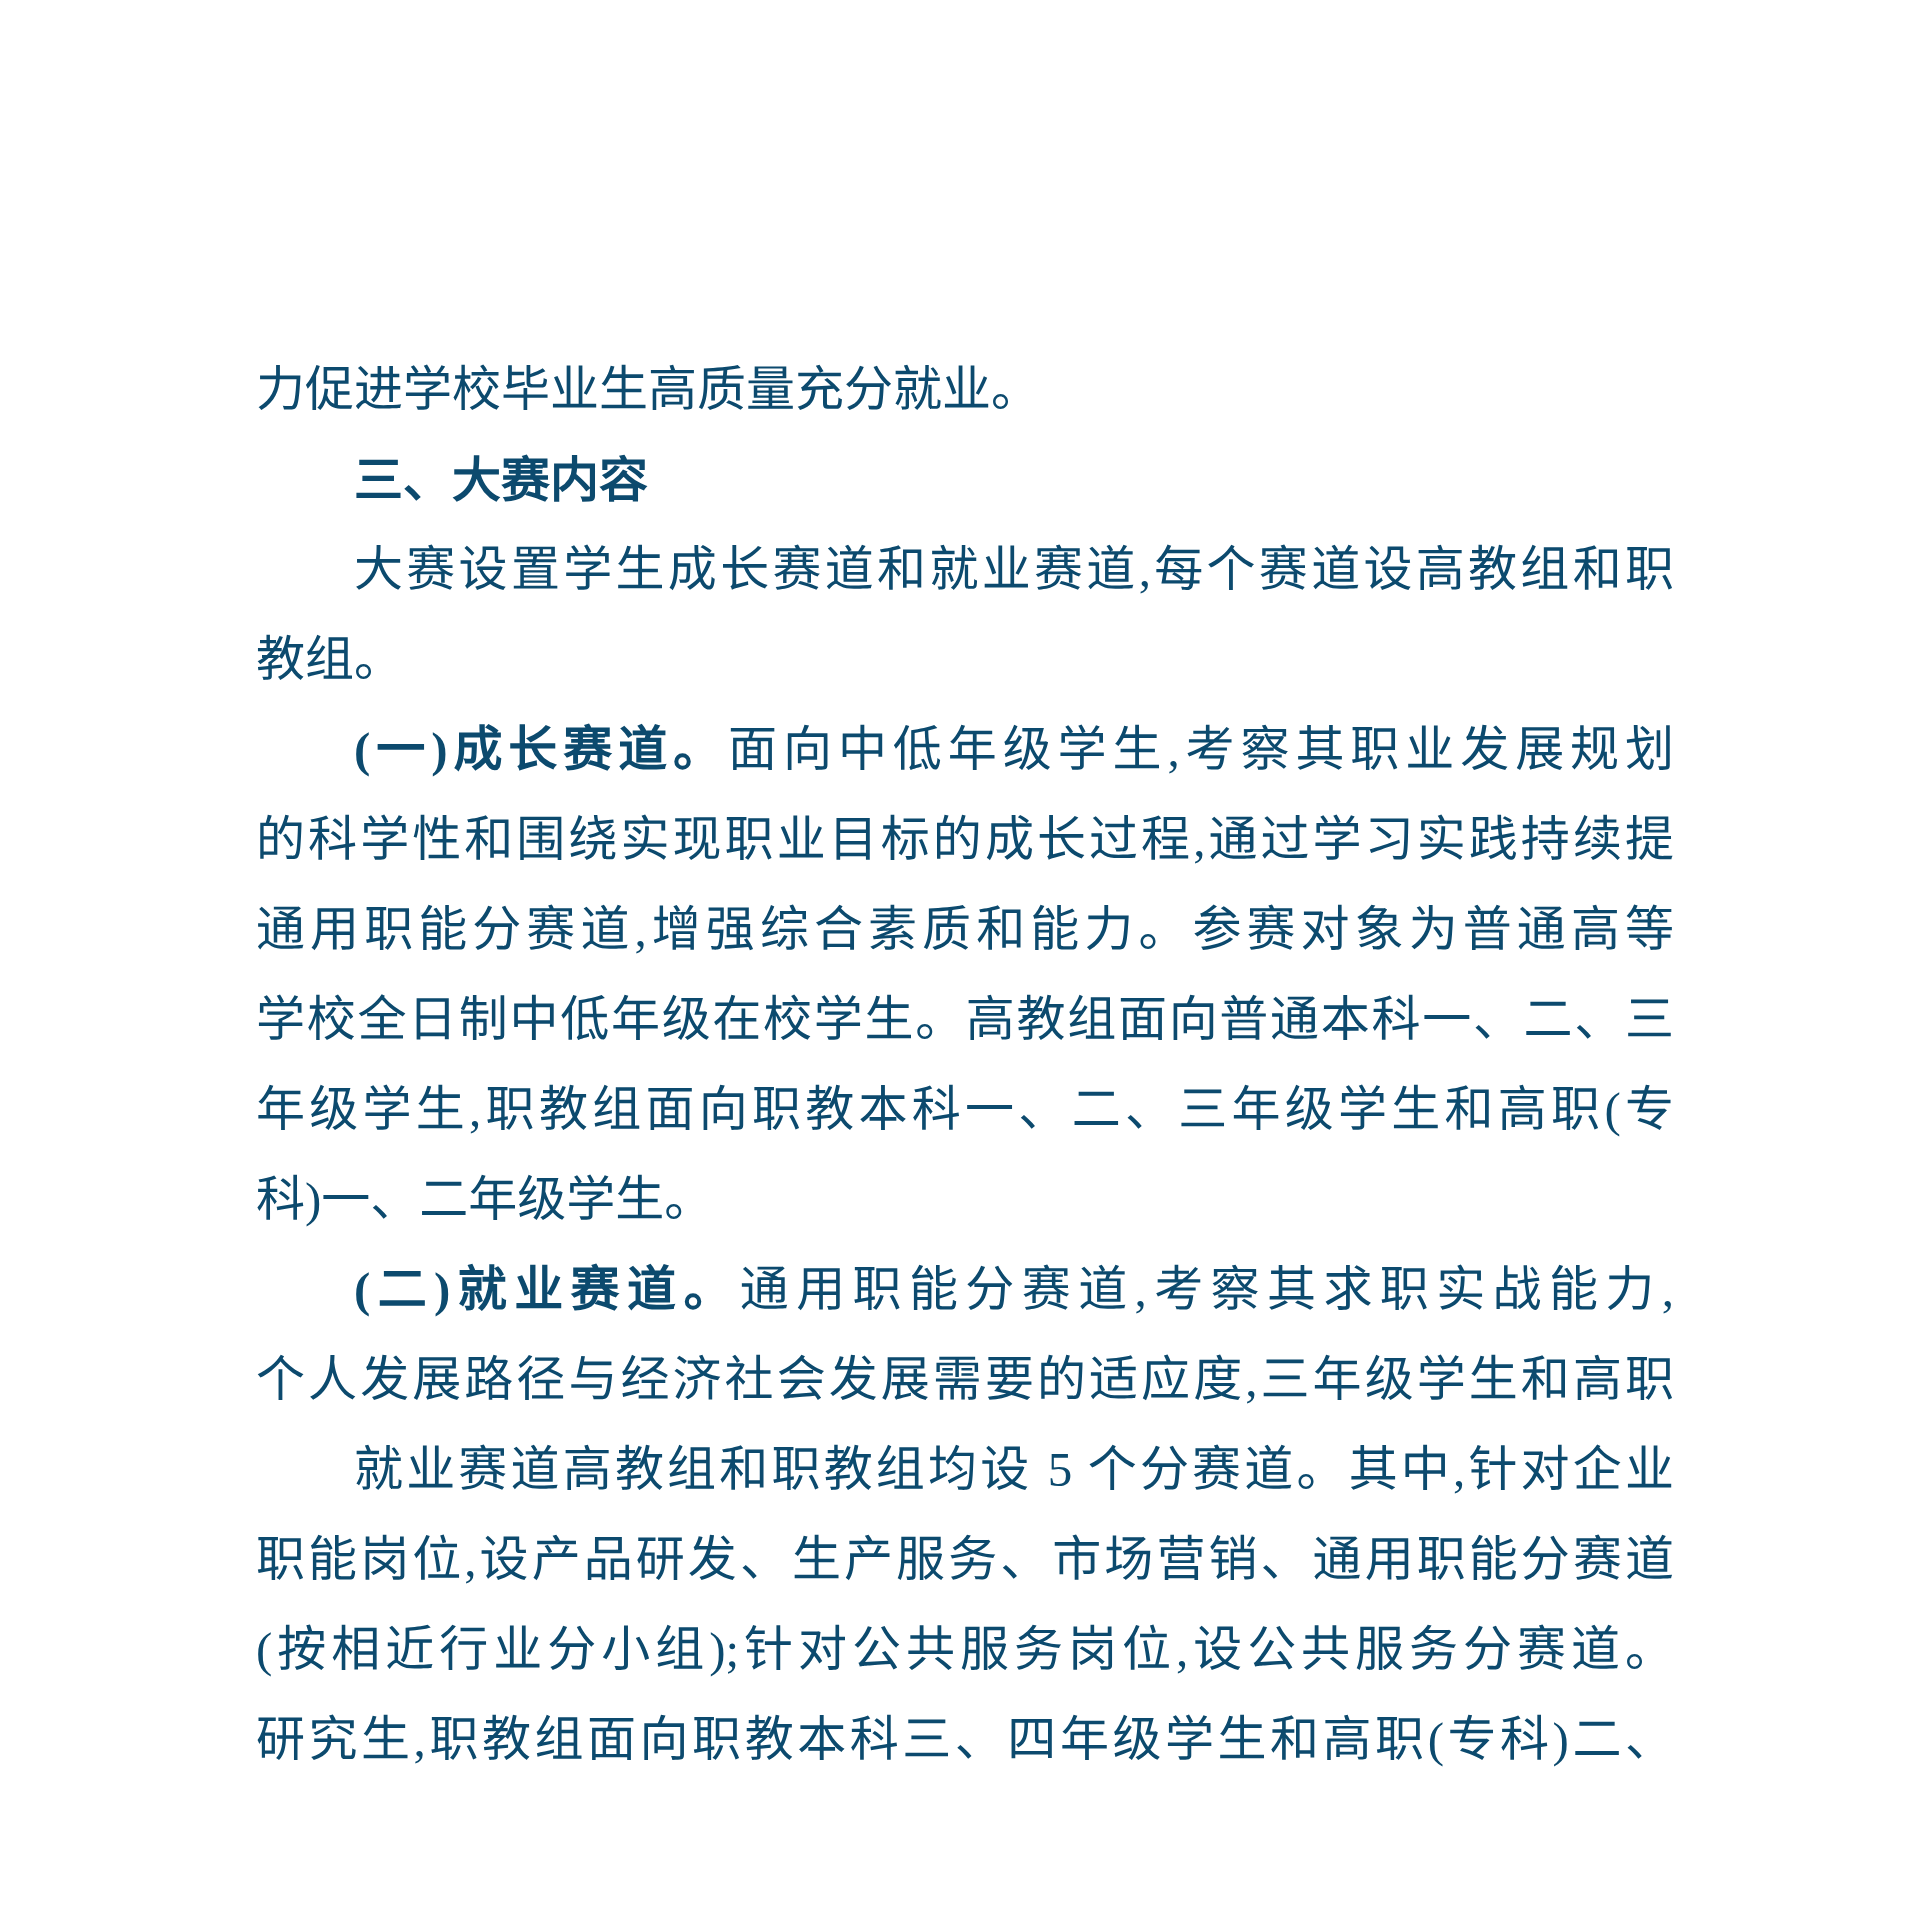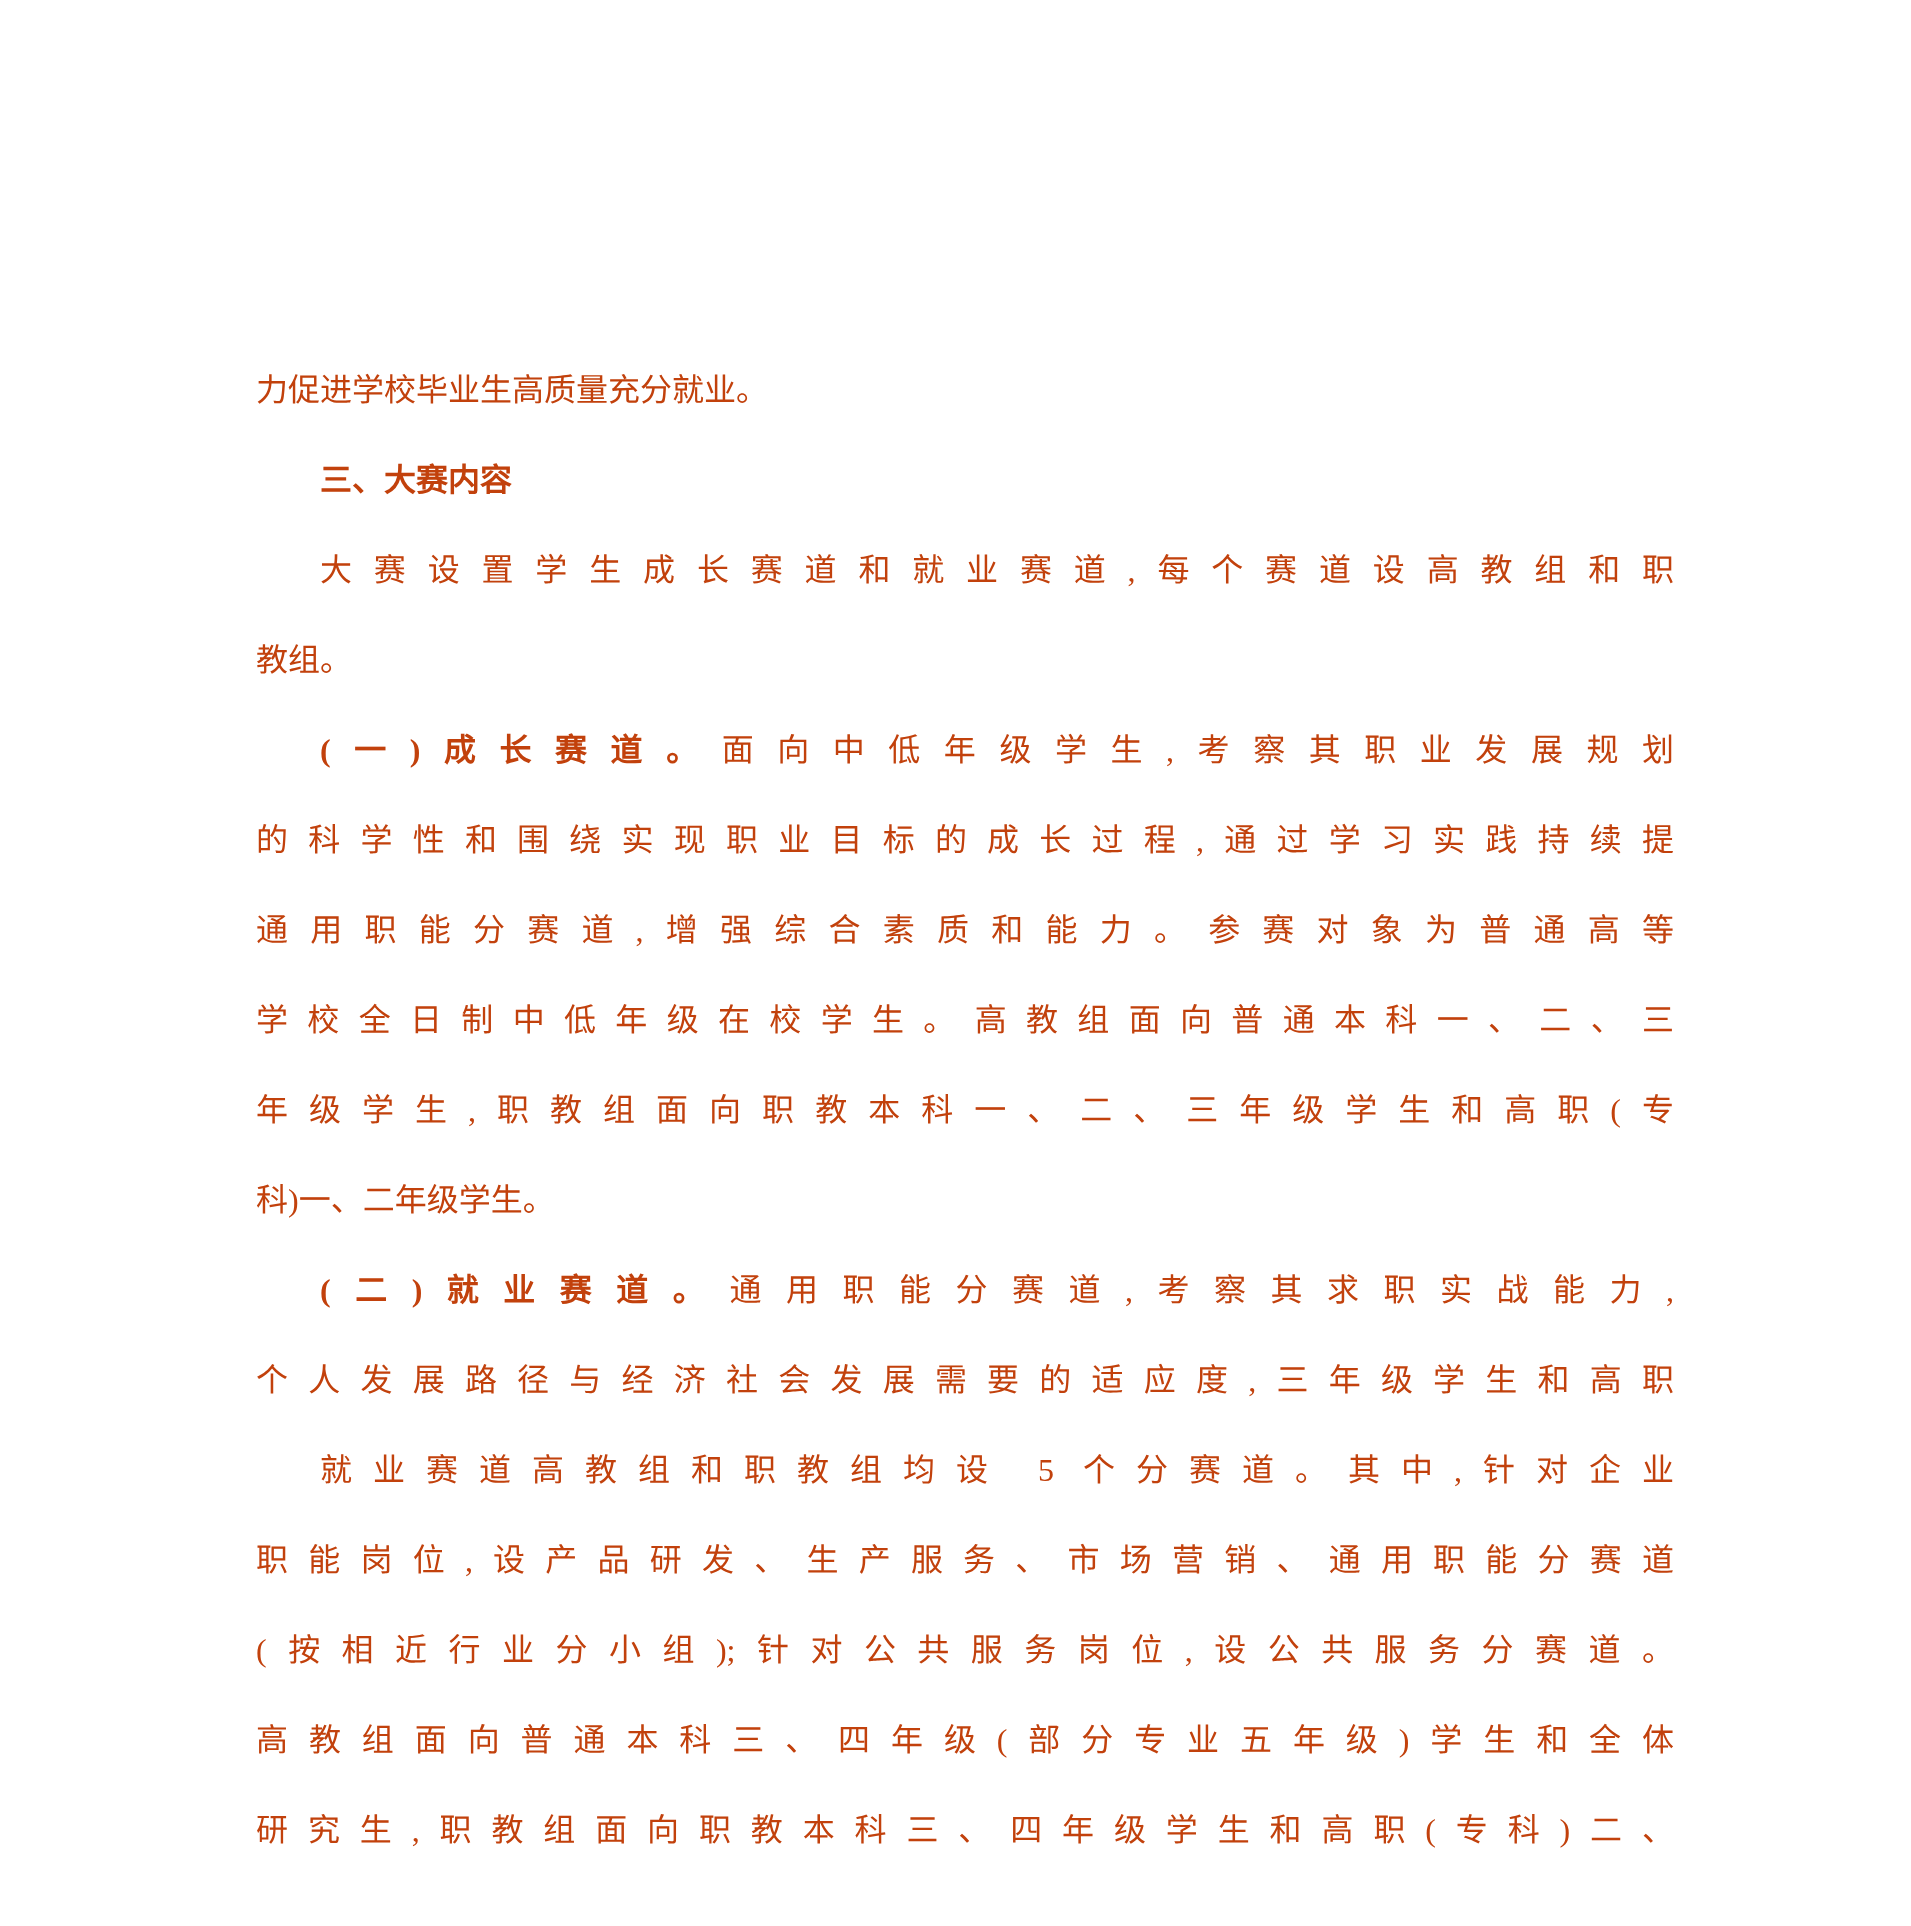--- a/index.html
+++ b/index.html
@@ -13,23 +13,23 @@
   }
   .text-block {
     position: absolute;
     left: 256px;
     top: 345px;
     width: 1418px;
   }
   .ln {
     height: 90px;
     line-height: 90px;
-    font-size: 32px;
+    font-size: 49px;
     font-family: "Liberation Serif", "DejaVu Serif", serif;
-    color: #c2410c;
+    color: #0c4a6e;
     text-align: justify;
     letter-spacing: 0;
   }
   
   .full { text-align-last: justify; }
   
   .ind { text-indent: 2em; font-family: Liberation Serif, serif; }
   
   .hei {
     font-weight: 700;
@@ -57,19 +57,18 @@
     <div class="ln full"><span>学校全日制中低年级在校学生。高教组面向普通本科一、二、三</span></div>
     <div class="ln full"><span>年级学生,职教组面向职教本科一、二、三年级学生和高职(专</span></div>
     <div class="ln"><span>科)一、二年级学生。</span></div>
 
     <div class="ln ind full"><span class="b">(二)就业赛道。</span><span>通用职能分赛道,考察其求职实战能力,</span></div>
     <div class="ln full"><span>个人发展路径与经济社会发展需要的适应度,三年级学生和高职</span></div>
 
     <div class="ln ind full"><span>就业赛道高教组和职教组均设 5 个分赛道。其中,针对企业</span></div>
     <div class="ln full"><span>职能岗位,设产品研发、生产服务、市场营销、通用职能分赛道</span></div>
     <div class="ln full"><span>(按相近行业分小组);针对公共服务岗位,设公共服务分赛道。</span></div>
-    <div class="ln full"><span>高教组面向普通本科三、四年级(部分专业五年级)学生和全体</span></div>
     <div class="ln full"><span>研究生,职教组面向职教本科三、四年级学生和高职(专科)二、</span></div>
 
   </div>
 
 </div>
 
 
 </body></html>

